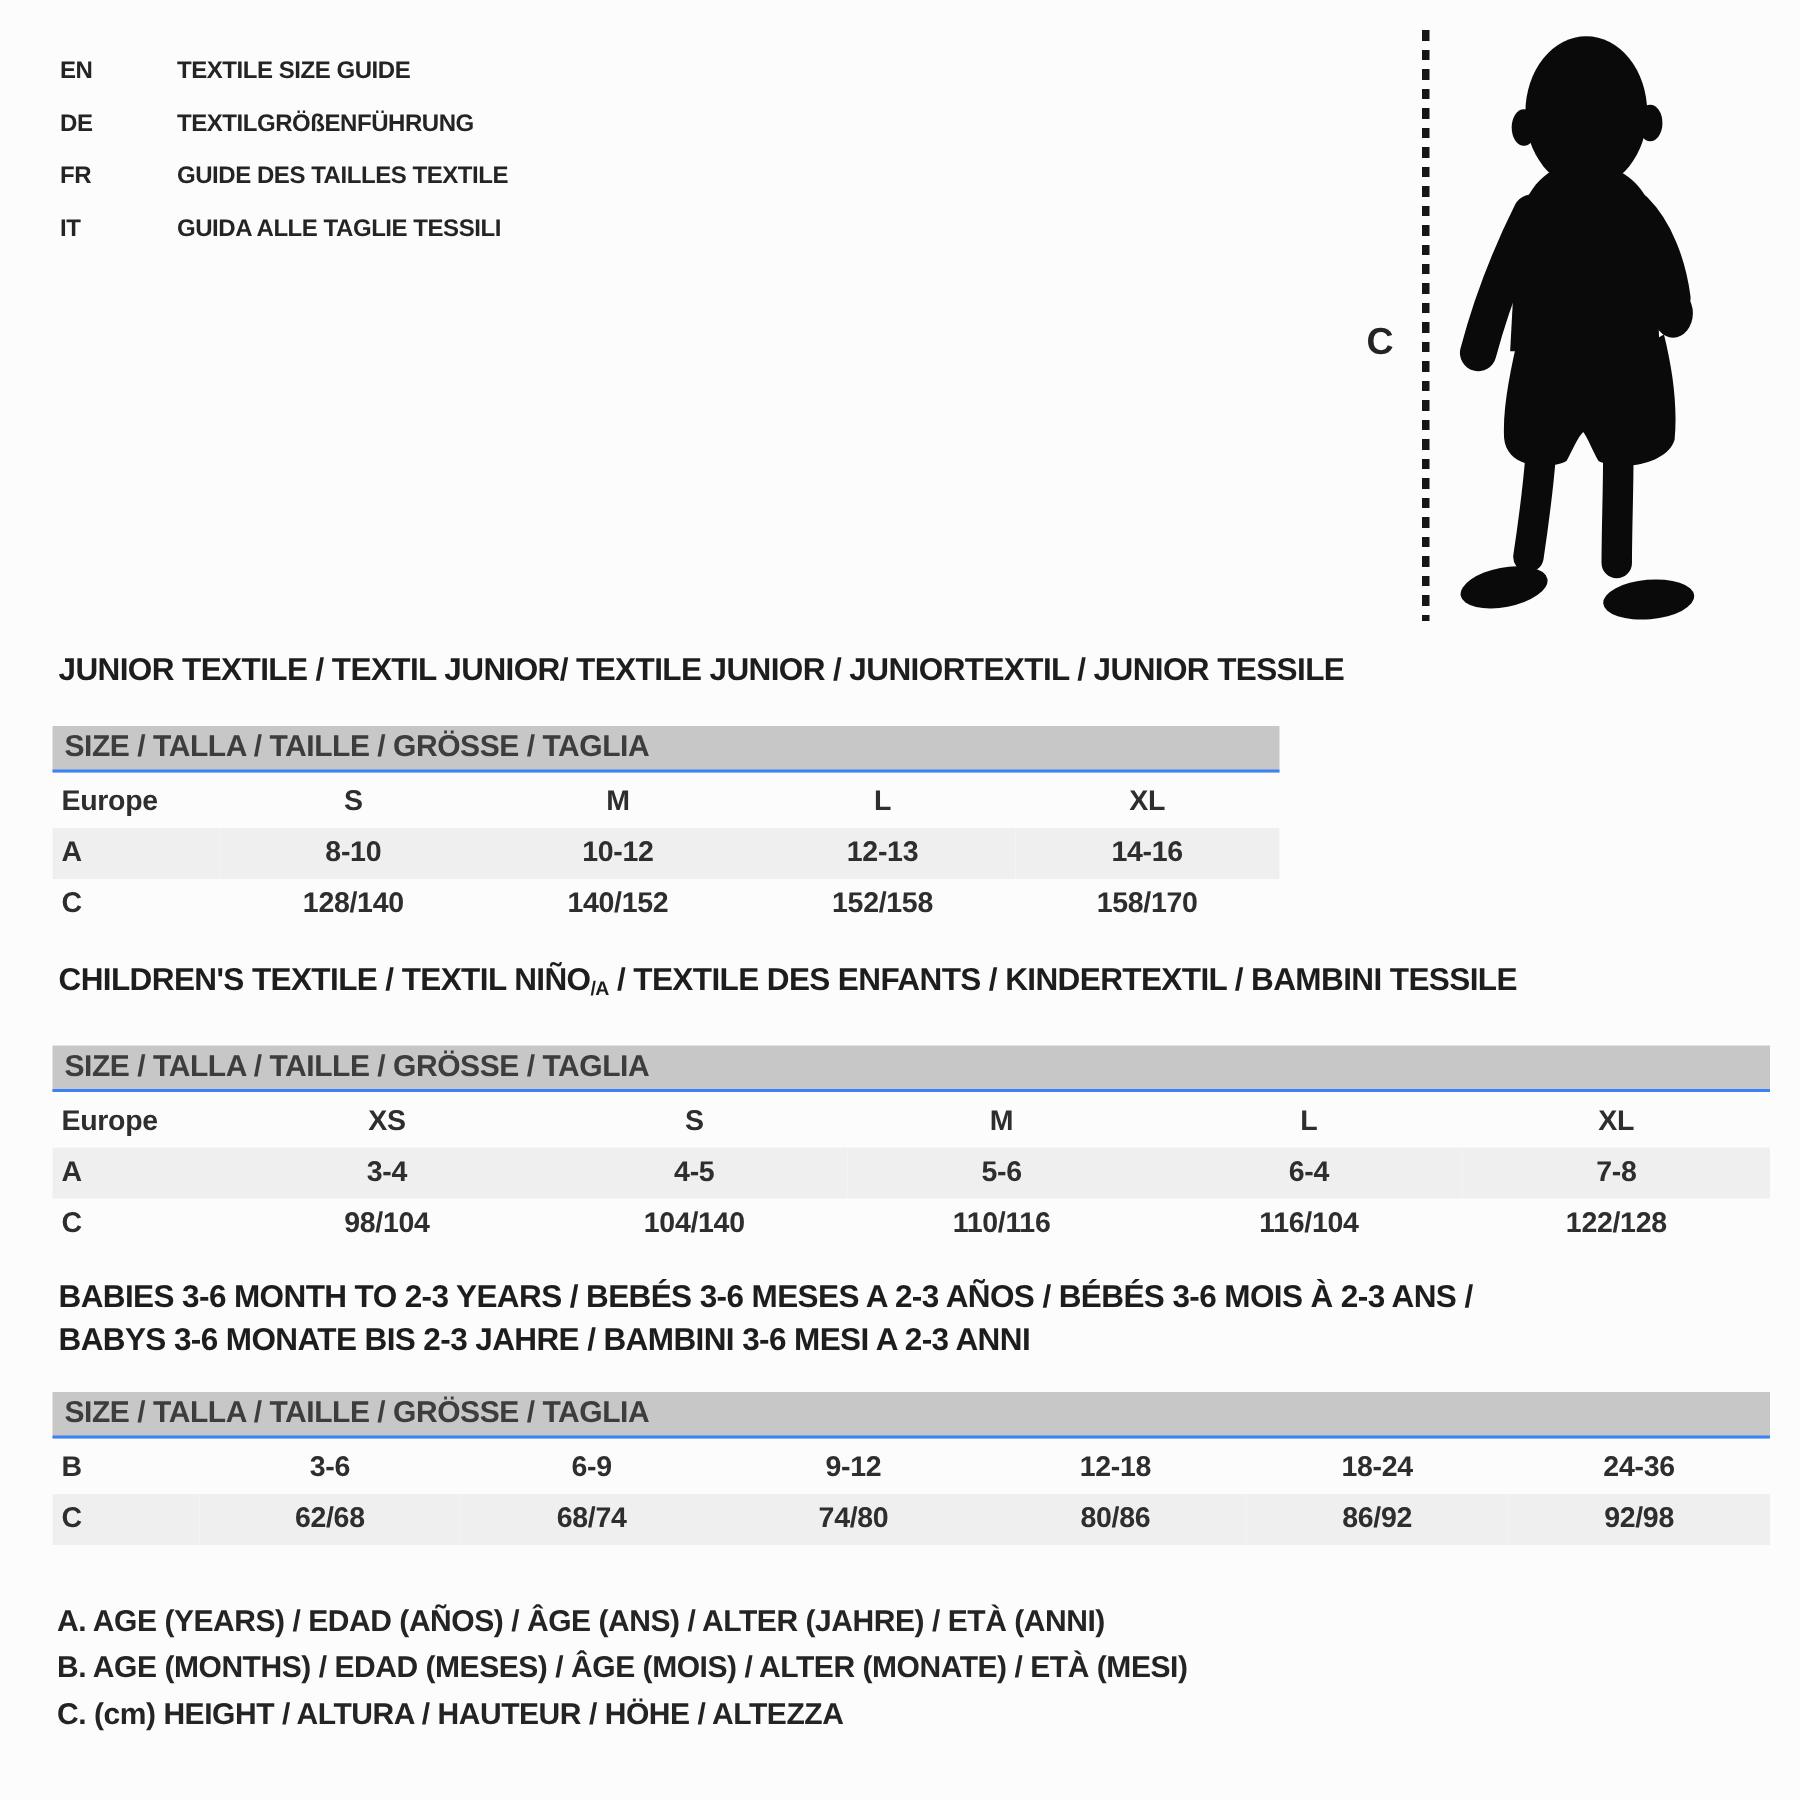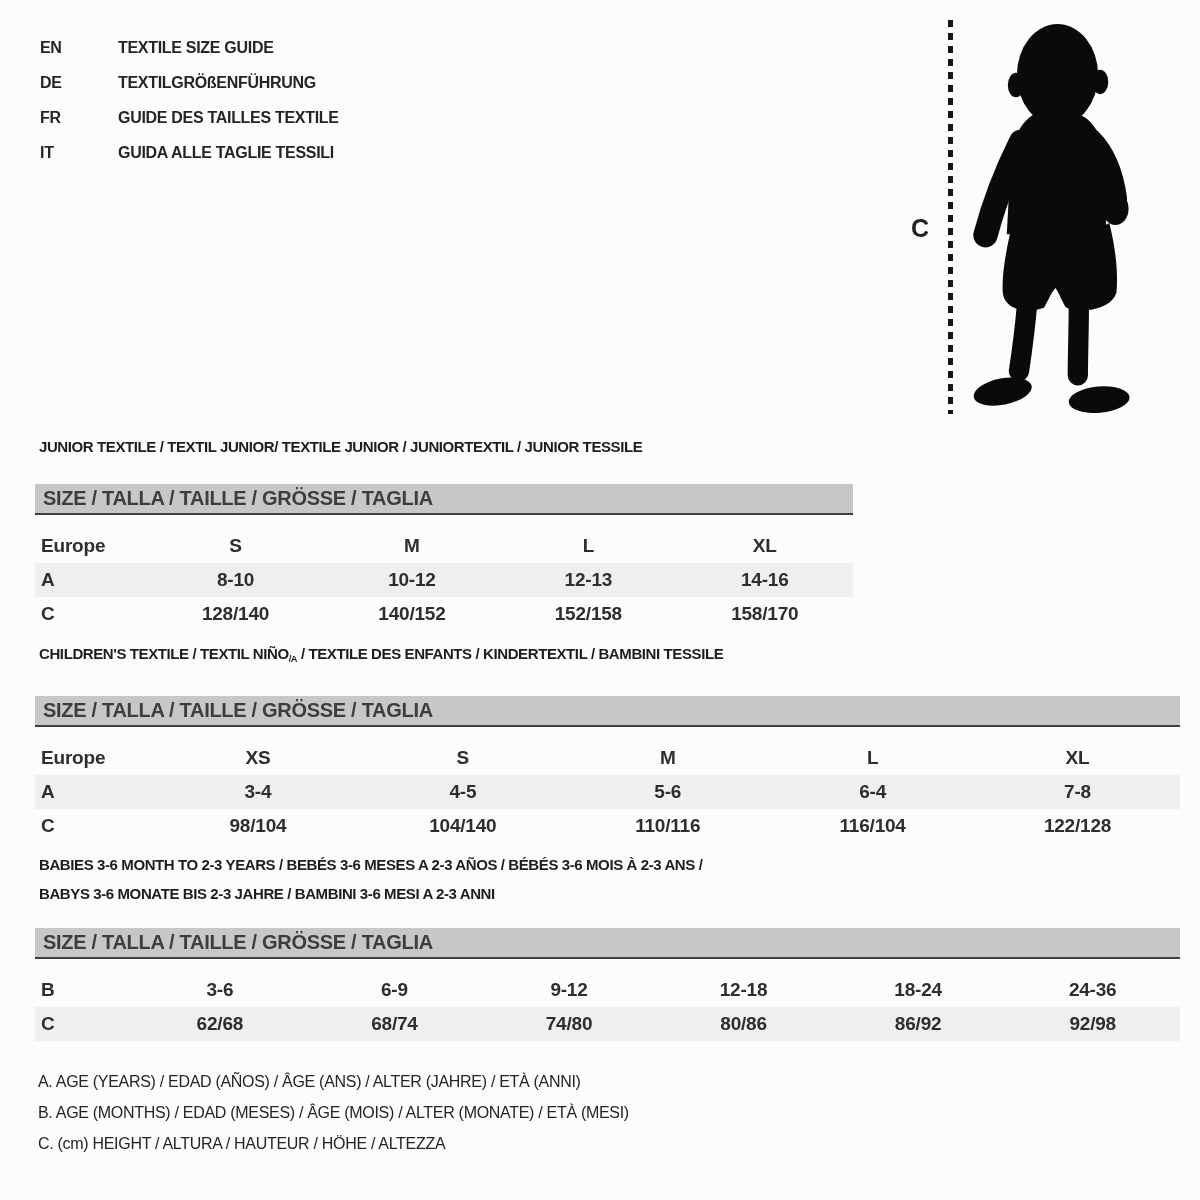--- a/index.html
+++ b/index.html
@@ -30,46 +30,46 @@
   }
   .figure svg { position: absolute; left: 58px; top: 0; }
 
   
   .section { left: 35px; }
   .section-junior  { top: 434px; width: 818px; }
   .section-children{ top: 641px; width: 1145px; }
   .section-babies  { top: 850px; width: 1145px; }
   .section h2 {
     margin: 0 0 24px 4px;
-    font-size: 15px; font-weight: bold; letter-spacing: -0.4px;
+    font-size: 21px; font-weight: bold; letter-spacing: -0.4px;
     line-height: 26px; color: #1d1d1d; white-space: nowrap;
   }
   .section-babies h2 { margin-bottom: 20px; line-height: 29px; }
   .sub-a { font-size: 0.62em; vertical-align: -0.28em; }
 
   .table-header {
     height: 29px; line-height: 29px;
-    background: #c7c7c7; border-bottom: 2px solid #404040;
+    background: #c7c7c7; border-bottom: 2px solid #3b82f6;
     padding-left: 8px;
     font-size: 20px; font-weight: bold; letter-spacing: -0.3px; color: #3d3d3d;
   }
-  table { width: 100%; border-collapse: collapse; table-layout: fixed; margin-top: 14px; }
+  table { width: 100%; border-collapse: collapse; table-layout: fixed; margin-top: 3px; }
   td {
     height: 34px; font-size: 19px; font-weight: bold;
     text-align: center; color: #2e2e2e; padding: 0; letter-spacing: -0.2px;
   }
   td.row-label { text-align: left; padding-left: 6px; }
   tr.shaded { background: #efefef; }
   .section-junior   td.row-label { width: 13%; }
   .section-children td.row-label { width: 10%; }
   .section-babies   td.row-label { width: 8%; }
 
   
   .legend { left: 38px; top: 1066px; }
-  .legend-line { font-size: 16px; font-weight: normal; letter-spacing: -0.3px; line-height: 31px; white-space: nowrap; }
+  .legend-line { font-size: 20px; font-weight: bold; letter-spacing: -0.3px; line-height: 31px; white-space: nowrap; }
 </style>
 </head>
 <body>
 
 <header class="abs languages">
   <div class="lang-row">
     <span class="lang-code">EN</span><span>TEXTILE SIZE GUIDE</span>
   </div>
   <div class="lang-row">
     <span class="lang-code">DE</span><span>TEXTILGRÖßENFÜHRUNG</span>

